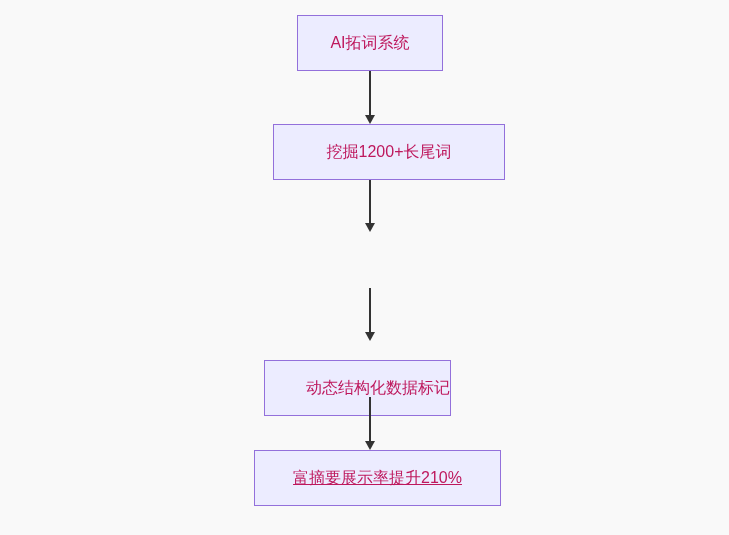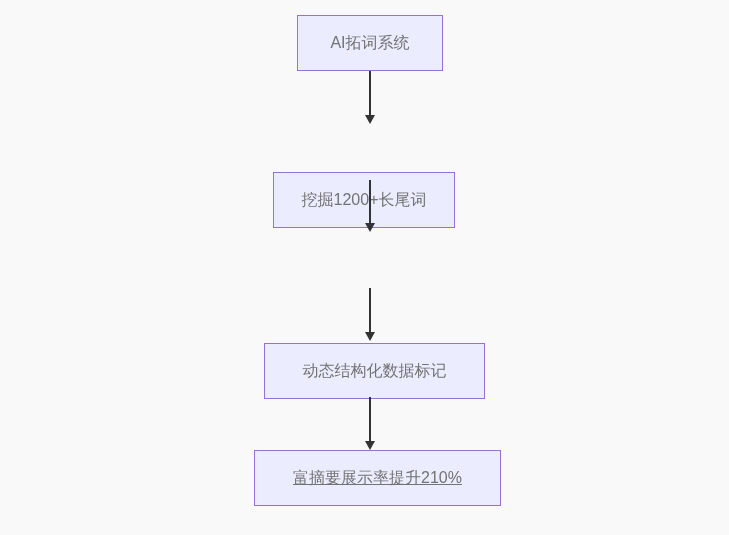--- a/index.html
+++ b/index.html
@@ -14,32 +14,32 @@
     width: 729px;
     height: 535px;
     background: #f9f9f9;
     overflow: hidden;
   }
   .flow-node {
     position: absolute;
     box-sizing: border-box;
     background: #ECECFF;
     border: 1px solid #9370DB;
-    color: #737373;
+    color: #be185d;
     font-size: 16px;
     display: flex;
     align-items: center;
     justify-content: center;
     text-align: center;
     white-space: nowrap;
   }
   .node-1 { left: 297px; top: 15px;  width: 146px; height: 56px; }
-  .node-2 { left: 273px; top: 124px; width: 182px; height: 56px; margin-top: 48px; }
+  .node-2 { left: 273px; top: 124px; width: 232px; height: 56px; }
   .node-3 { left: 261px; top: 232px; width: 220px; height: 56px; }
-  .node-4 { left: 264px; top: 343px; width: 221px; height: 56px; }
+  .node-4 { left: 264px; top: 360px; width: 187px; height: 56px; justify-content: flex-end; }
   .node-5 { left: 254px; top: 450px; width: 247px; height: 56px; text-decoration: underline; }
 
   .flow-arrow {
     position: absolute;
     left: 364px;
     width: 12px;
     display: flex;
     flex-direction: column;
     align-items: center;
   }

